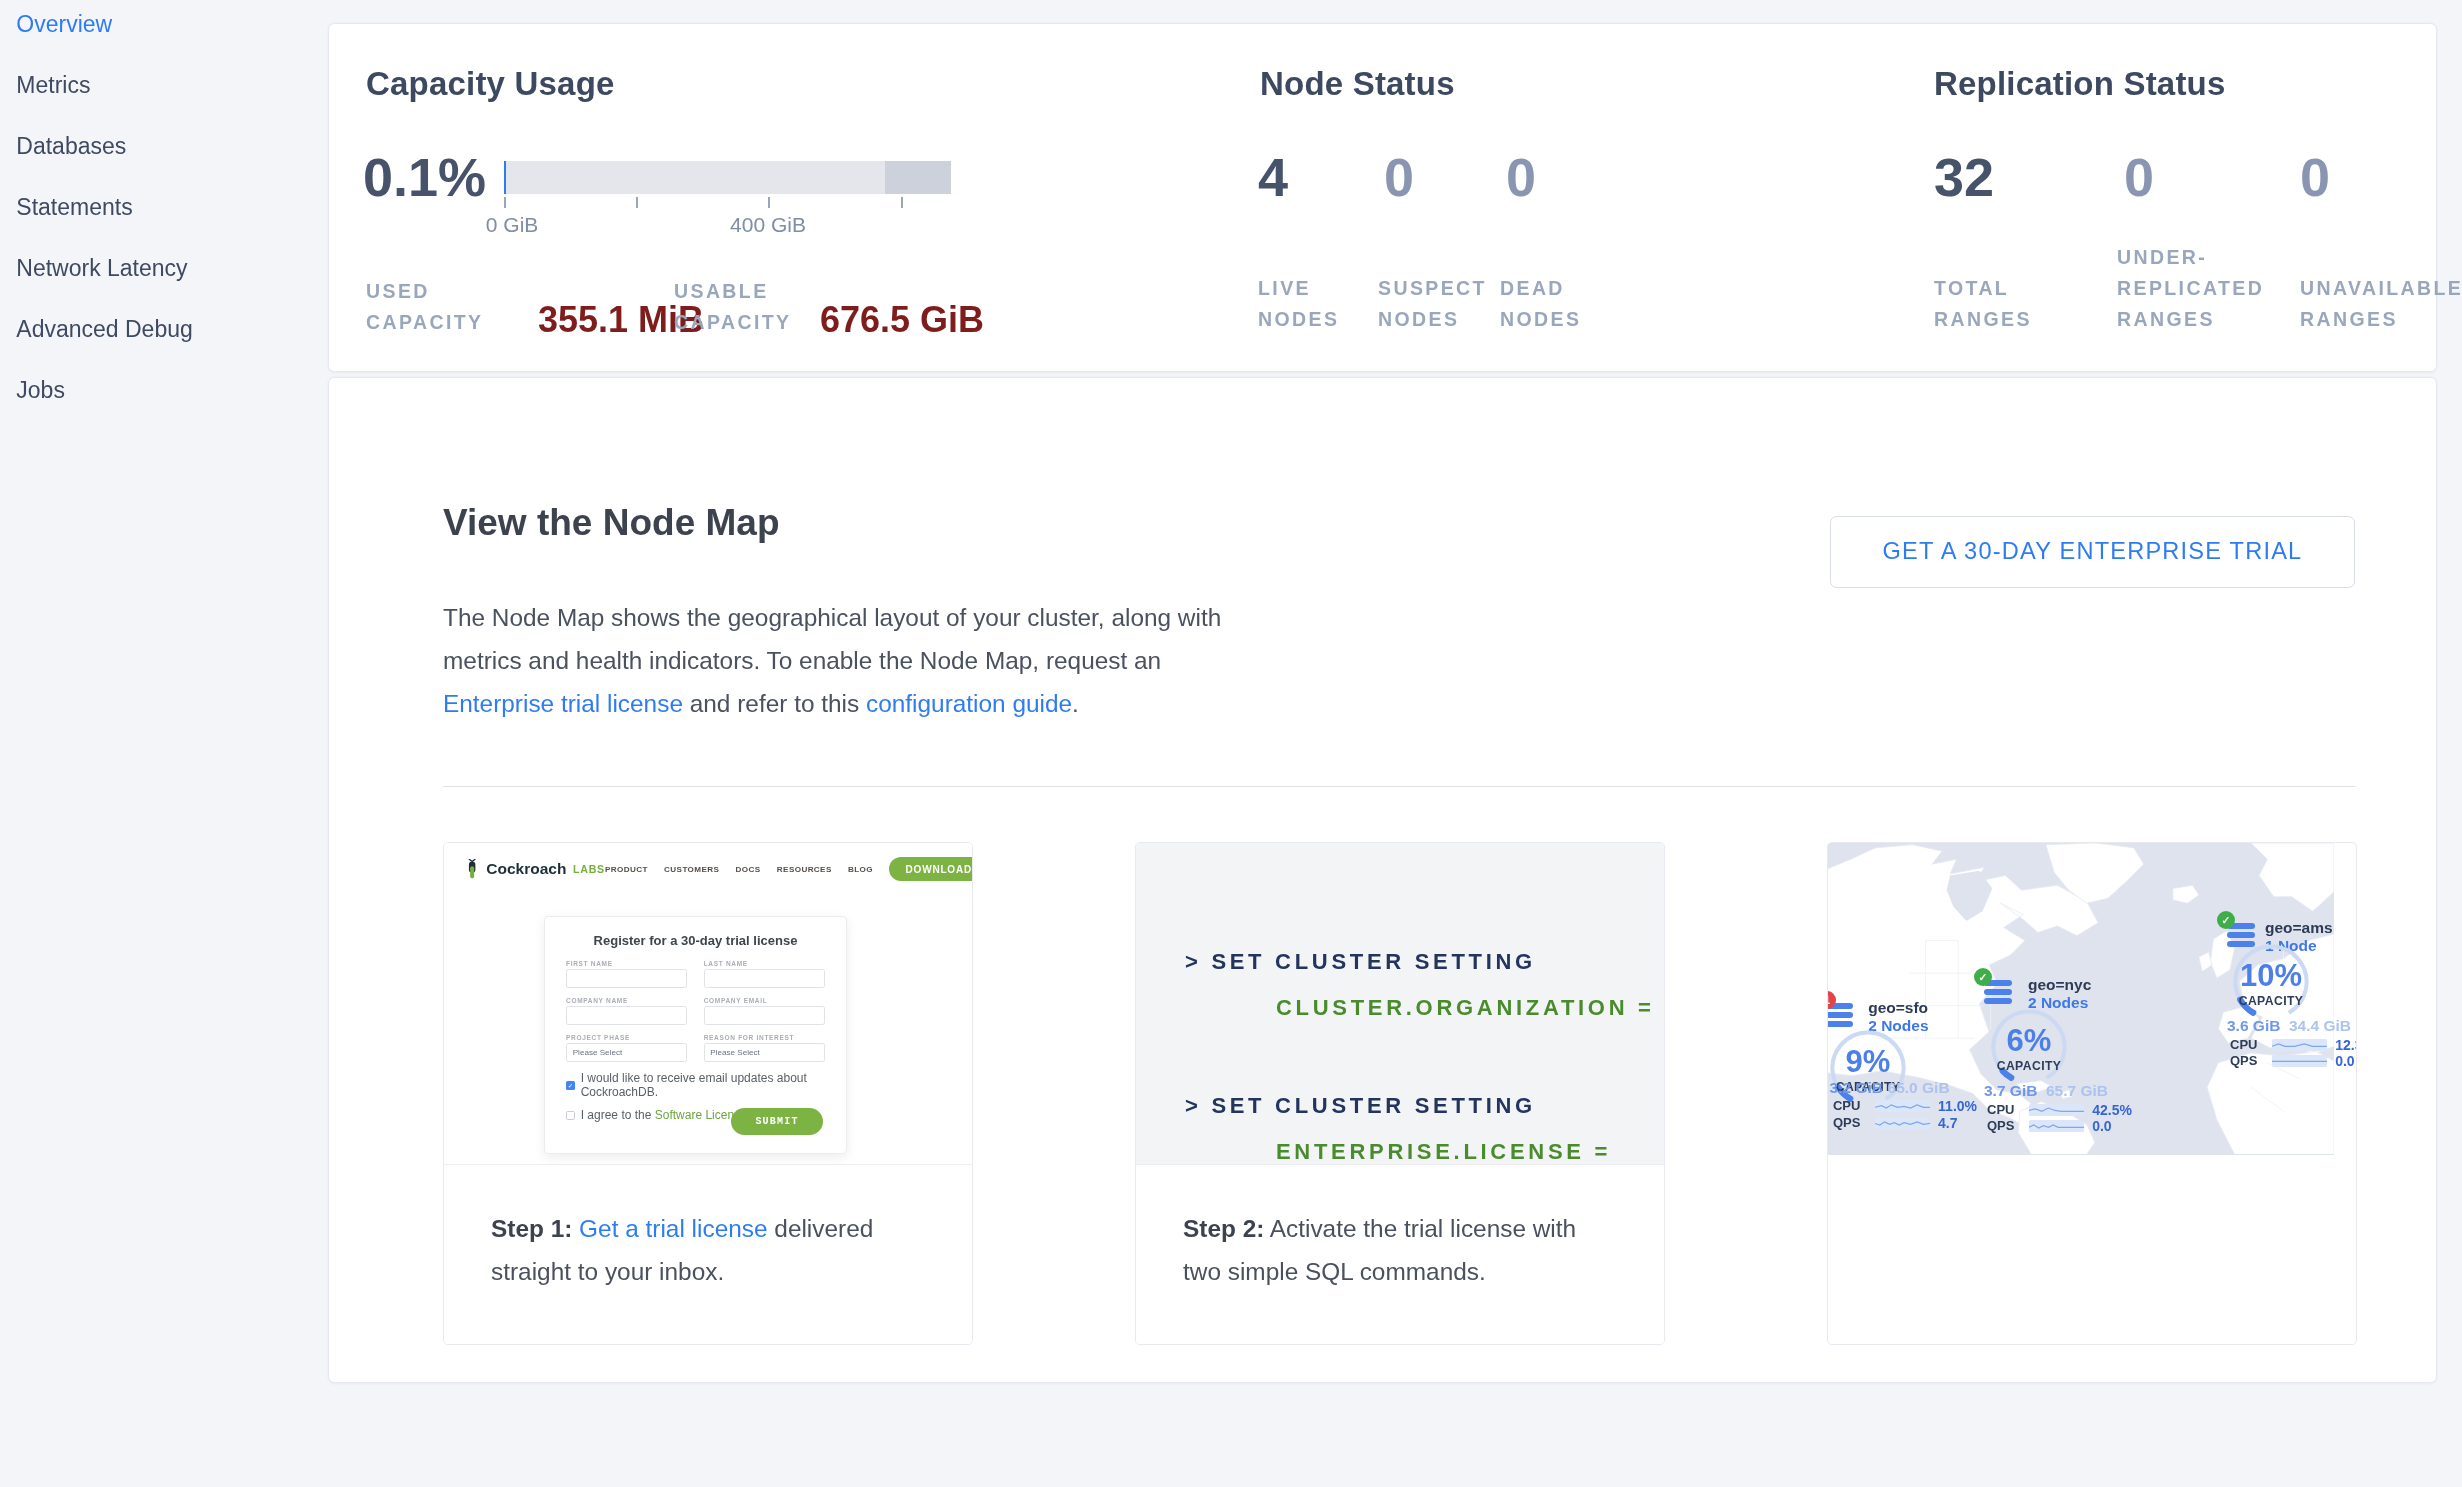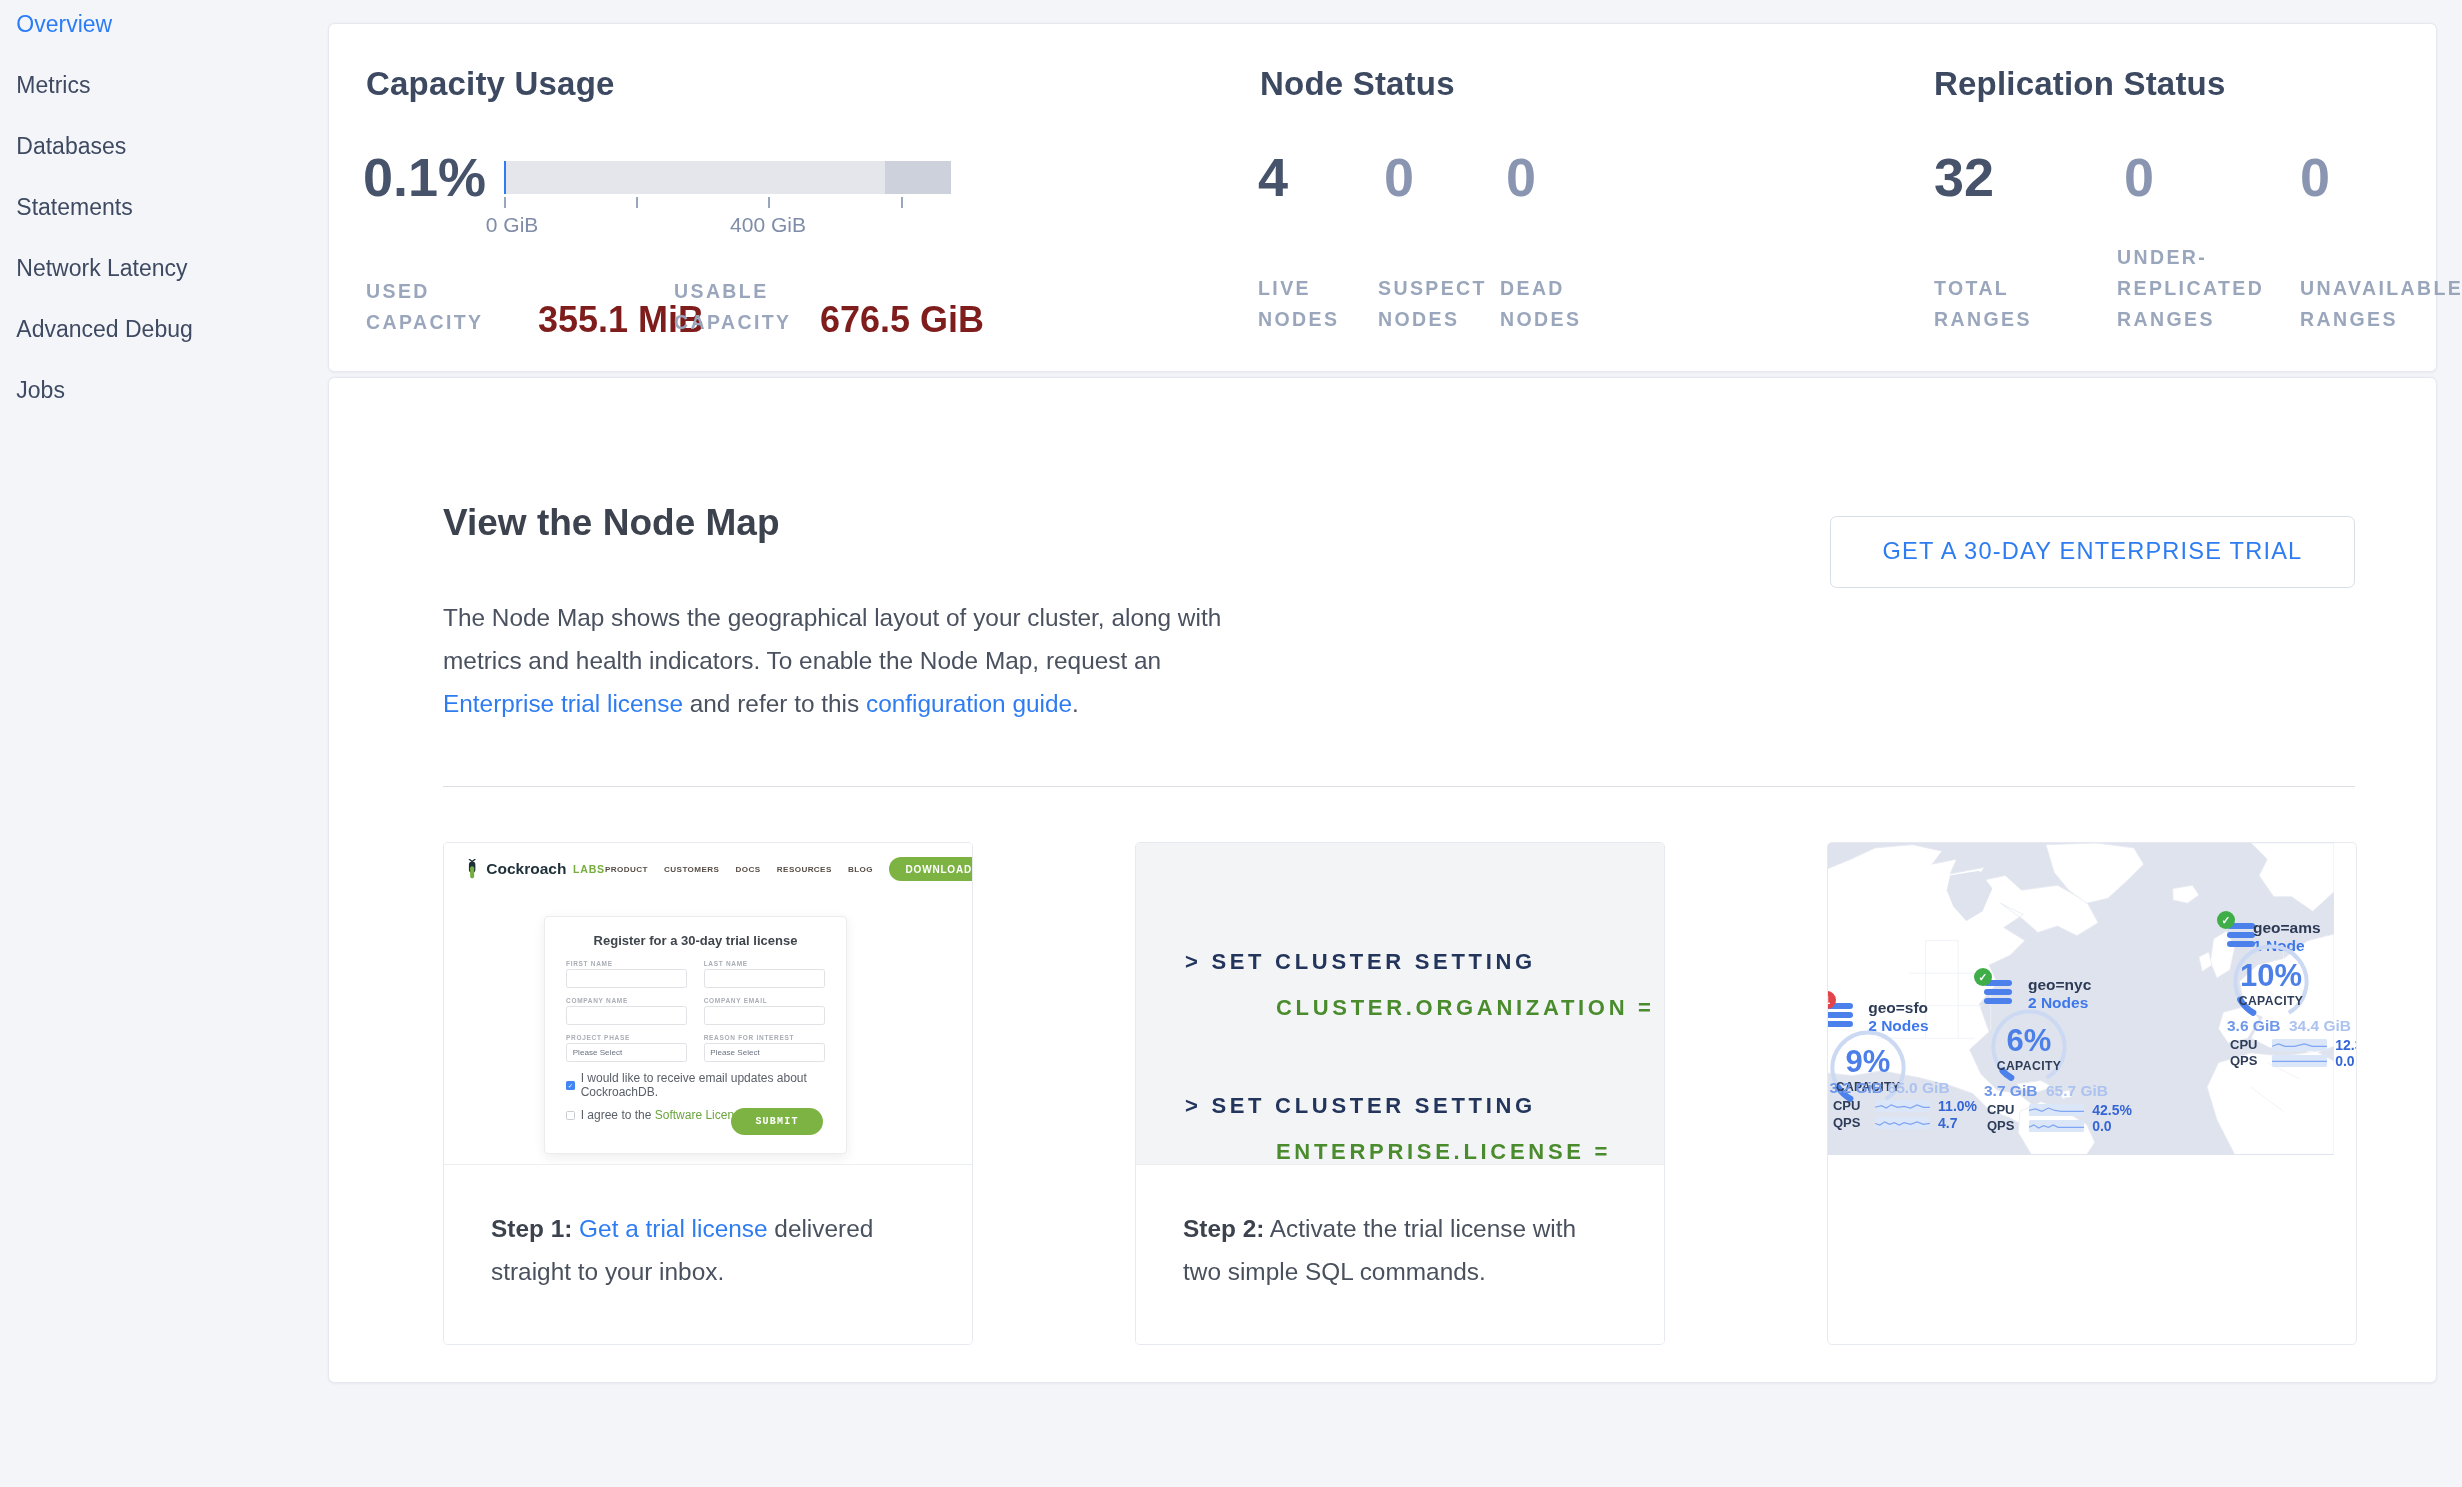--- a/index.html
+++ b/index.html
@@ -371,21 +371,21 @@
               <span class="metric-value">0.0</span>
             </div>
 
             <div class="locality" style="left:389px; top:70px; width:130px;">
               <span class="db-badge ok" style="left:0; top:-1.6px;">✓</span>
               <div class="db-icon" style="position:absolute; left:9.8px; top:9.8px;">
                 <i style="top:0;"></i>
                   <i style="top:9px;"></i>
                   <i style="top:18px;"></i>
               </div>
-              <div style="position:absolute; left:36px; top:6.5px;">
+              <div style="position:absolute; left:48px; top:6.5px;">
                 <div class="loc-name">geo=ams</div>
                 <div class="loc-nodes">1 Node</div>
               </div>
             </div>
             <div class="gauge" style="left:403px; top:99px;">
               <svg viewBox="0 0 90 90">
                 <path d="M 25 79.6 A 40 40 0 1 1 65 79.6" stroke="#ccd9f3" stroke-width="4.5" fill="none"></path>
                 <path d="M 25 79.6 A 40 40 0 0 1 10.4 65" stroke="#4c80ea" stroke-width="7" stroke-linecap="round" fill="none"></path>
               </svg>
               <div class="gauge-pct">10%</div>

